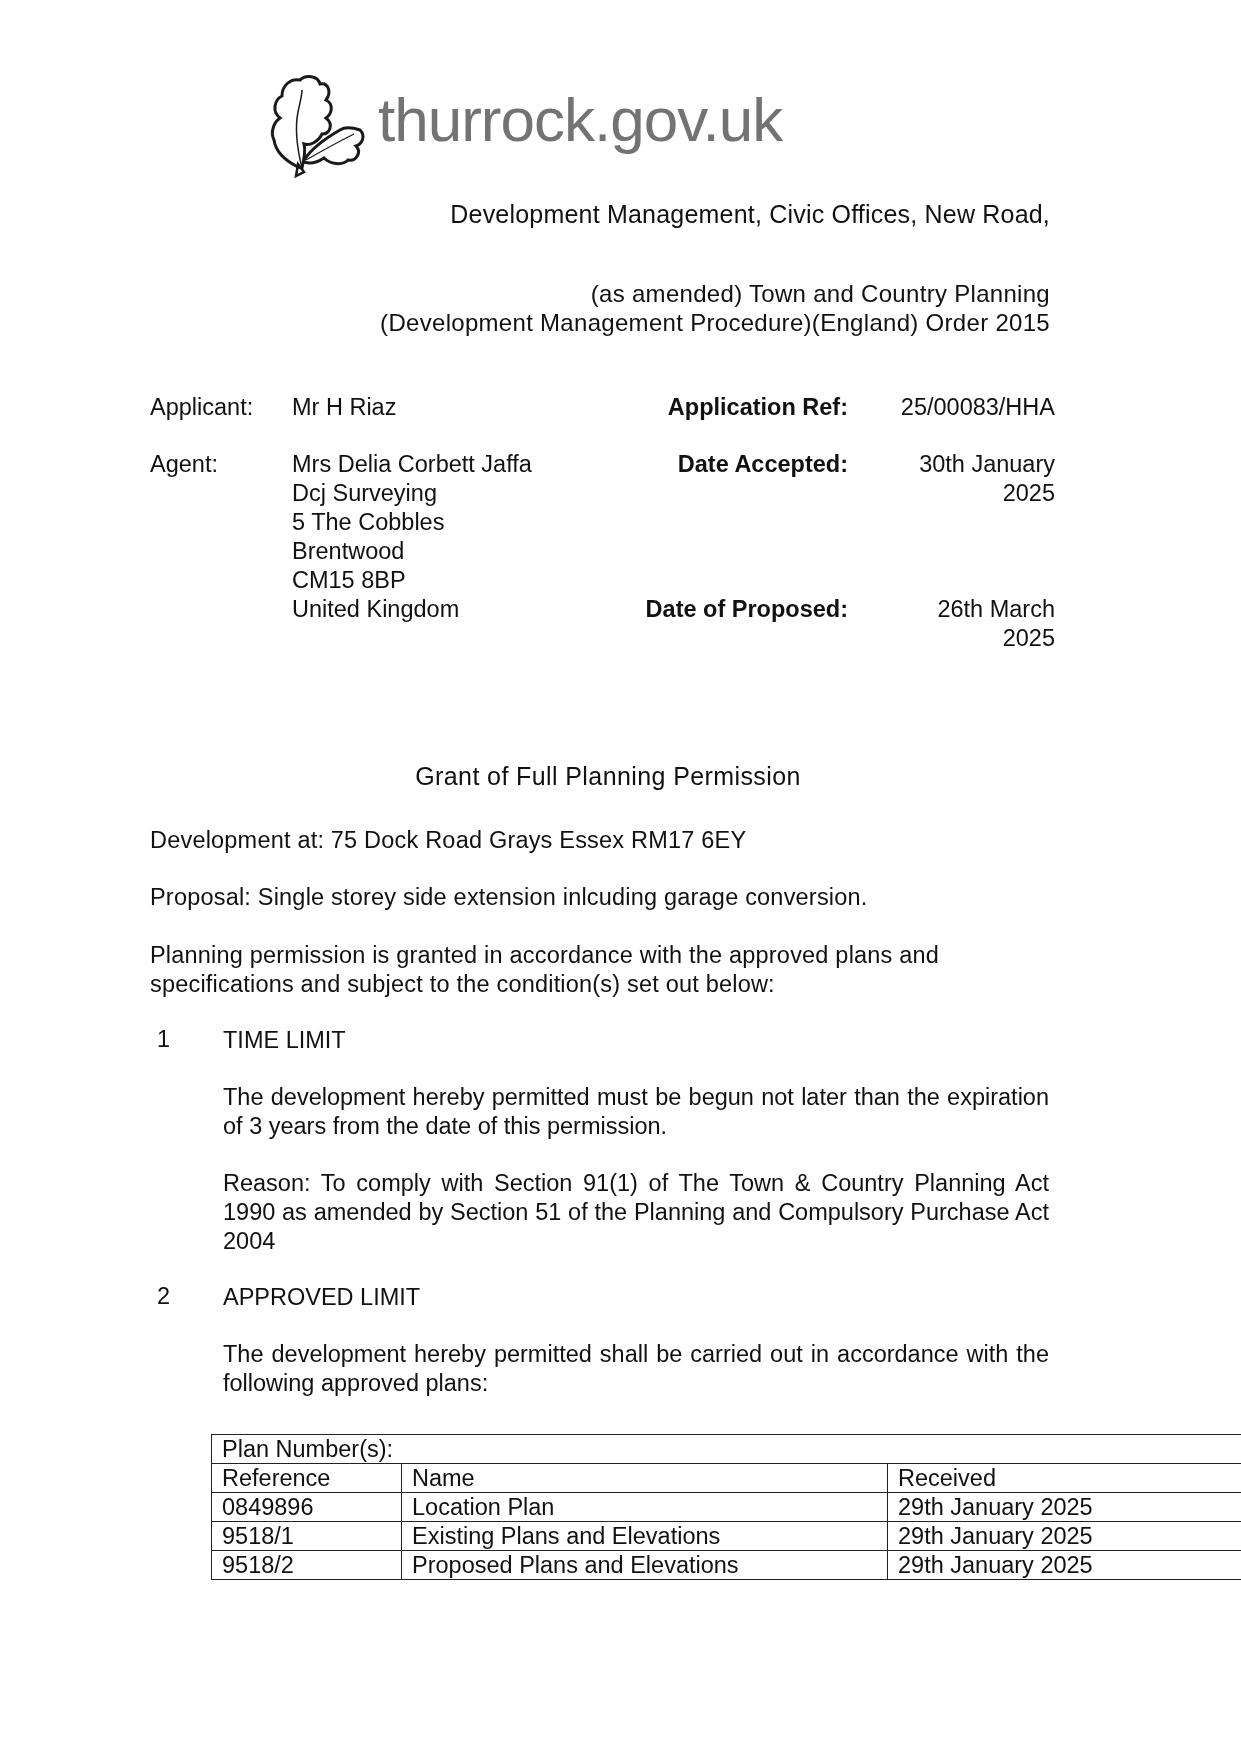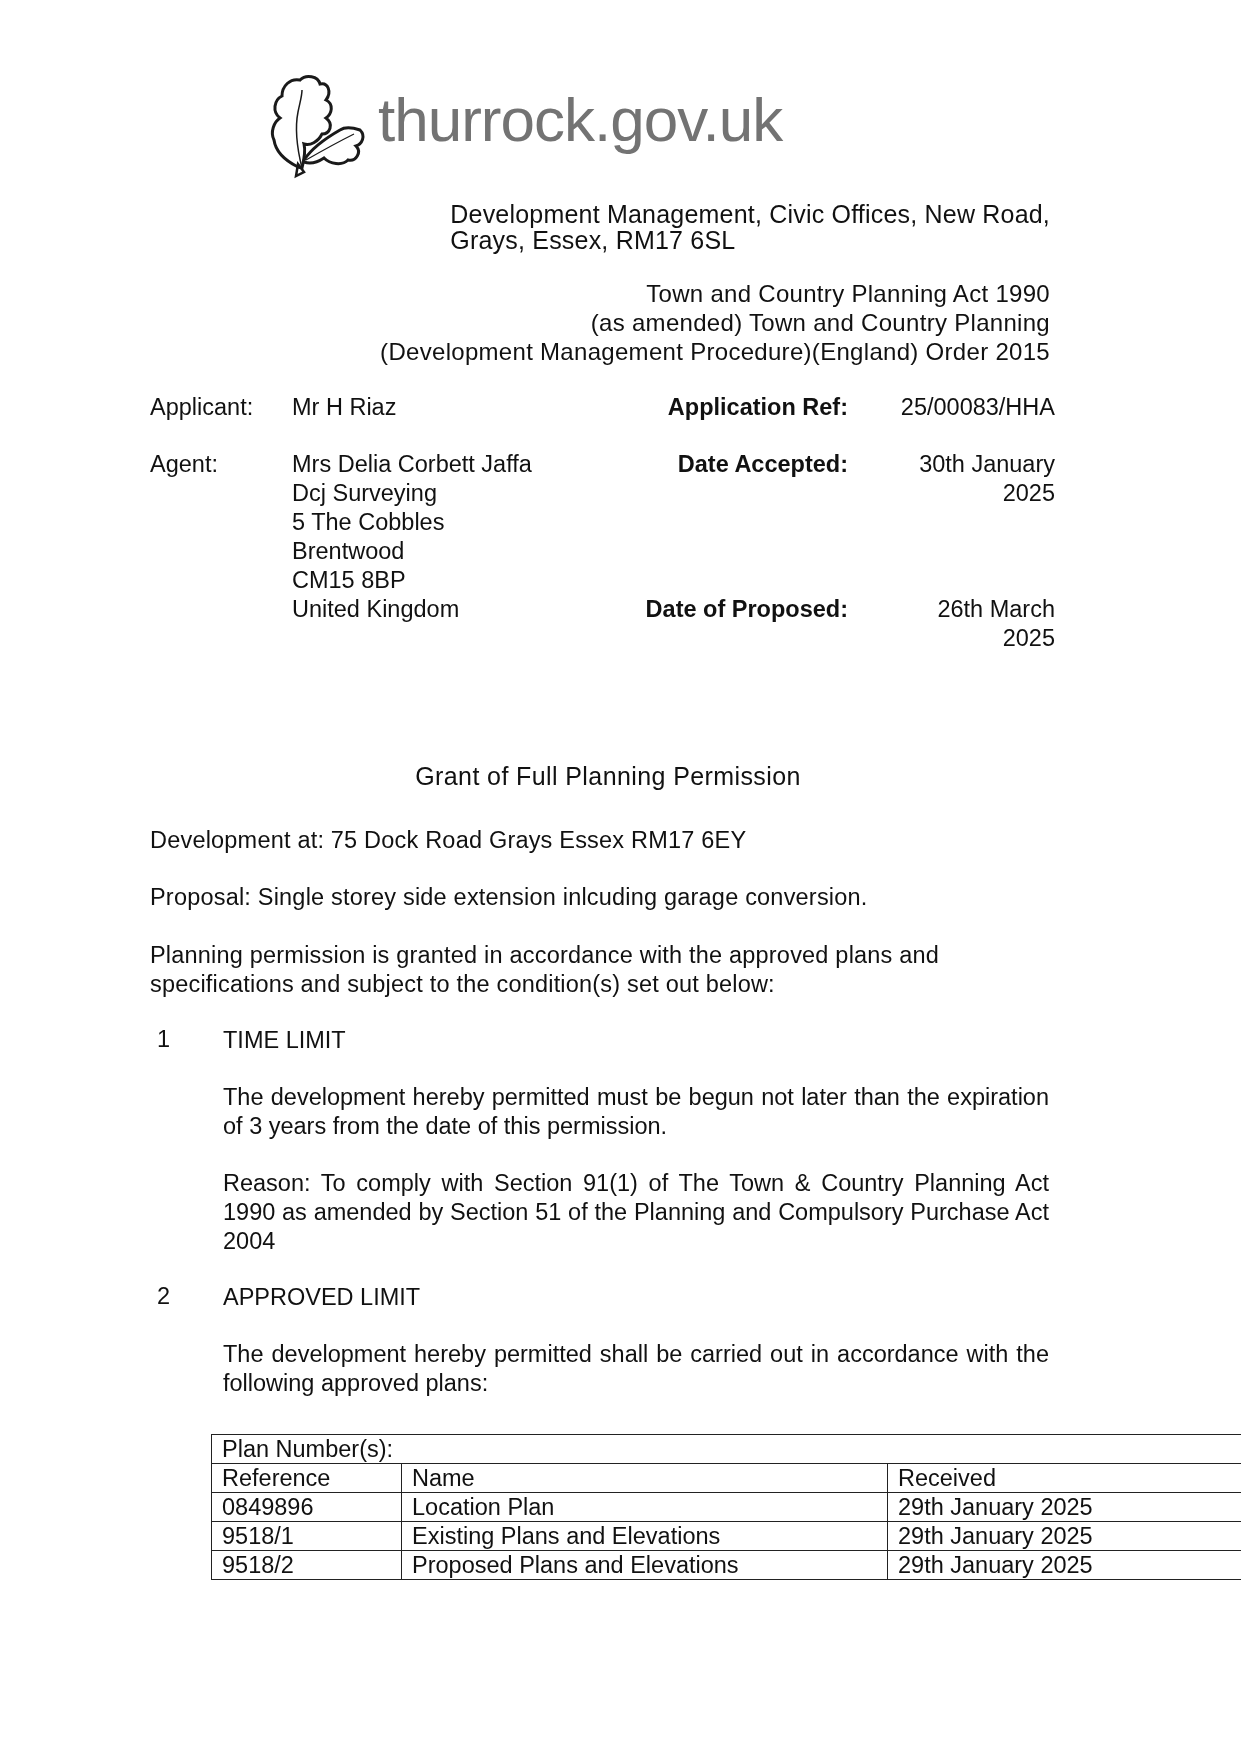--- a/index.html
+++ b/index.html
@@ -34,25 +34,23 @@
     <path d="M34 96 C30 80 26 60 30 40 C32 30 34 24 34 18" fill="none" stroke="#1a1a1a" stroke-width="1.5"></path>
     <path d="M36 88 C44 76 58 66 72 58 C78 54 86 56 92 58 C98 64 94 72 88 74 C94 80 88 90 80 88 C74 94 62 92 56 86 C50 90 42 92 36 90 Z" fill="none" stroke="#1a1a1a" stroke-width="3"></path>
     <path d="M38 88 C52 80 66 72 86 62" fill="none" stroke="#1a1a1a" stroke-width="1.2"></path>
     <path d="M30 92 L28 104 L36 100 Z" fill="none" stroke="#1a1a1a" stroke-width="2.5"></path>
   </svg>
   <div class="logo-text">thurrock.gov.uk</div>
 </div>
 
 <div class="abs addr">
   <div>Development Management, Civic Offices, New Road,</div>
-  <div>Grays, Essex, RM17 6SL</div>
 </div>
 
 <div class="abs act">
-  <div>Town and Country Planning Act 1990</div>
   <div>(as amended) Town and Country Planning</div>
   <div>(Development Management Procedure)(England) Order 2015</div>
 </div>
 
 <div class="abs lbl row-label" style="top:393px;">Applicant:</div>
 <div class="abs lbl row-val" style="top:393px;">Mr H Riaz</div>
 <div class="abs lbl mid-label" style="top:393px;">Application Ref:</div>
 <div class="abs lbl right-val" style="top:393px;">25/00083/HHA</div>
 
 <div class="abs lbl row-label" style="top:450px;">Agent:</div>

